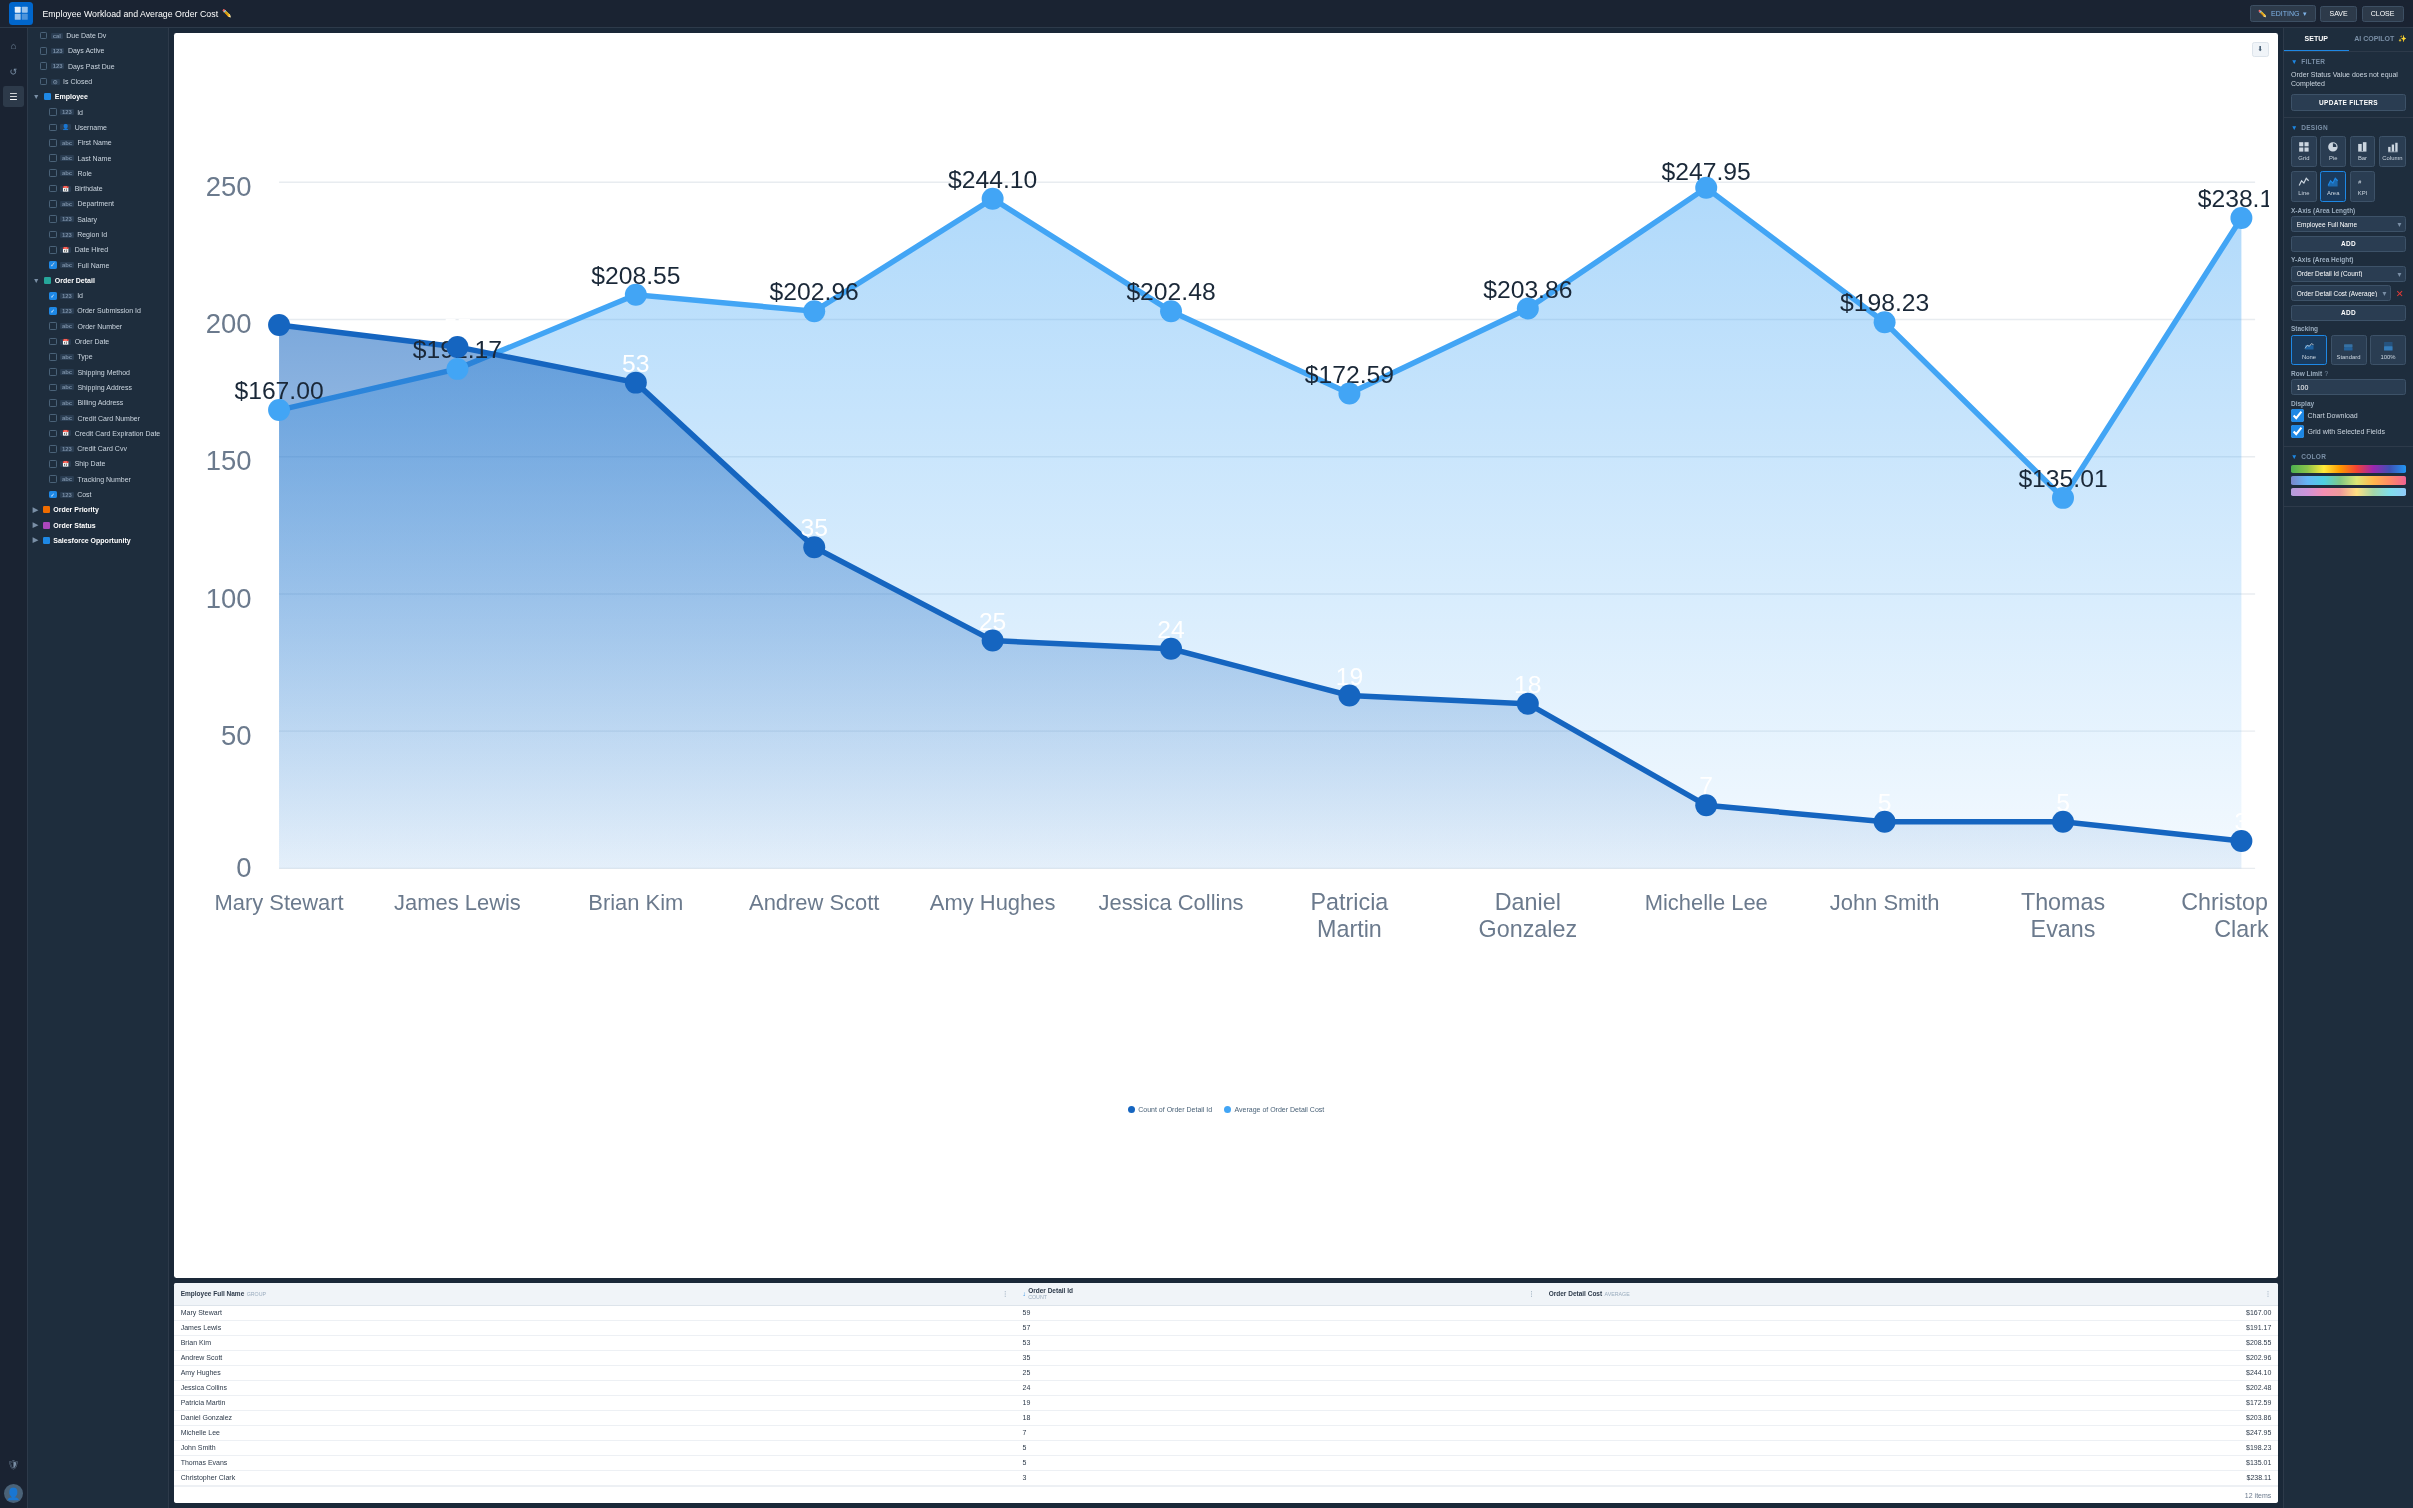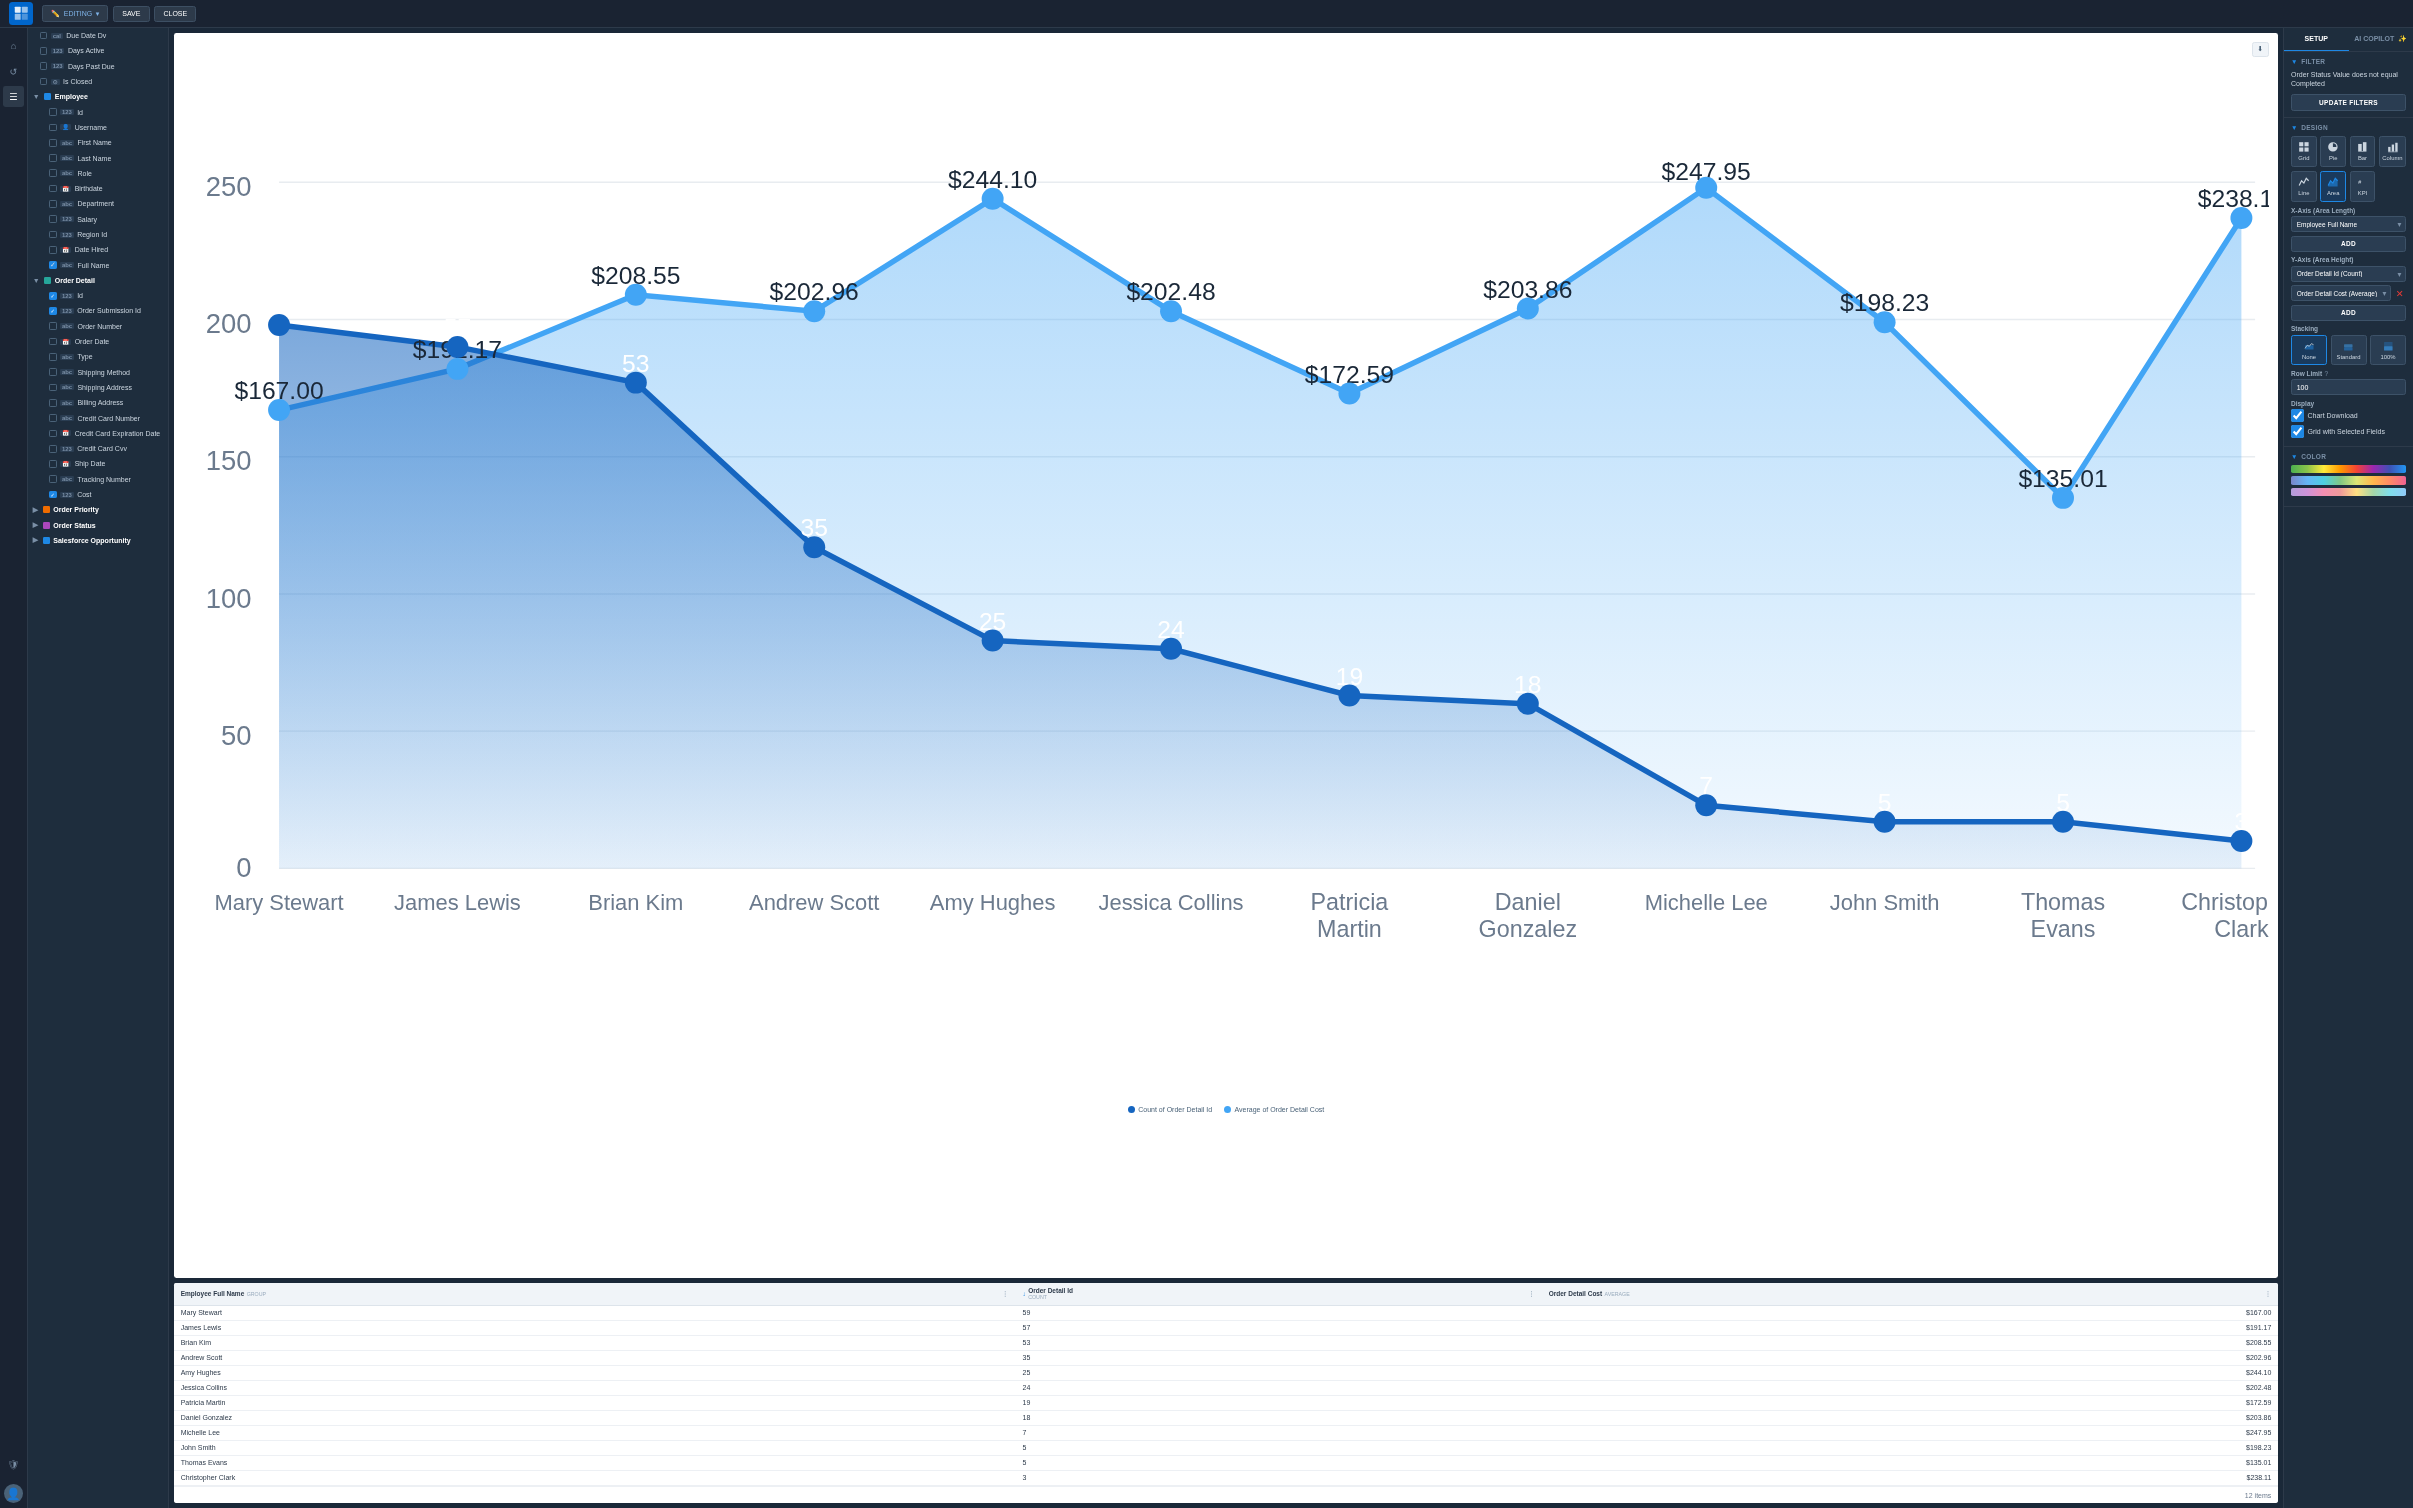--- a/index.html
+++ b/index.html
@@ -91,20 +91,24 @@
 
 <div class="topbar">
   <div class="appian-logo">
     <svg viewBox="0 0 28 28" fill="none">
       <rect x="3" y="3" width="10" height="10" rx="1" fill="white" opacity="0.9"></rect>
       <rect x="15" y="3" width="10" height="10" rx="1" fill="white" opacity="0.6"></rect>
       <rect x="3" y="15" width="10" height="10" rx="1" fill="white" opacity="0.6"></rect>
       <rect x="15" y="15" width="10" height="10" rx="1" fill="white" opacity="0.3"></rect>
     </svg>
   </div>
+  <div class="topbar-title">
+    <span>Employee Workload and Average Order Cost</span>
+    <span class="edit-icon">✏️</span>
+  </div>
   <div class="topbar-actions">
     <button class="btn-editing">
       <span>✏️</span>
       <span>EDITING</span>
       <span>▾</span>
     </button>
     <button class="btn-save">SAVE</button>
     <button class="btn-close">CLOSE</button>
   </div>
 </div>

